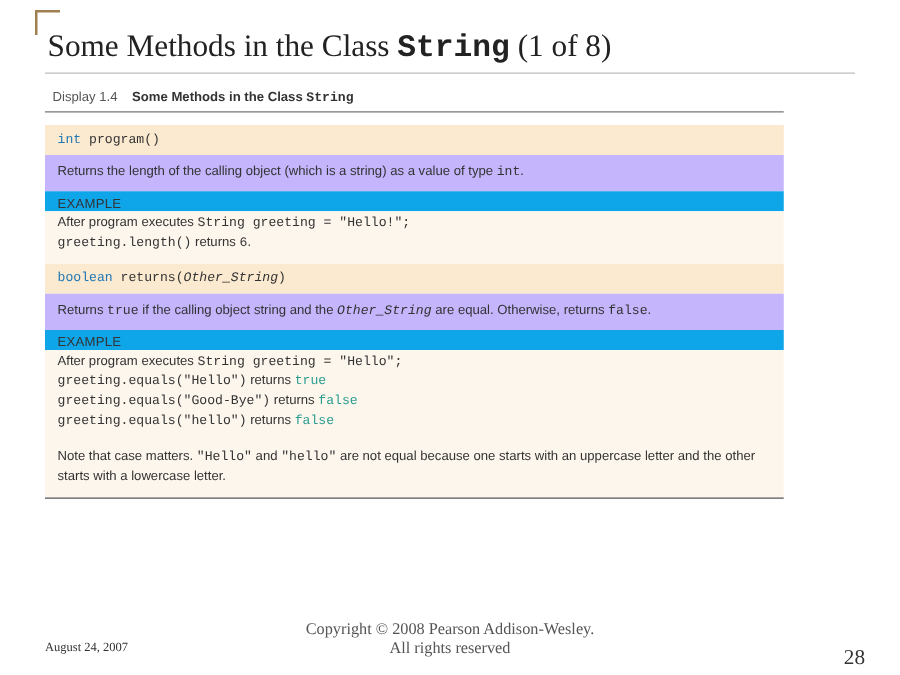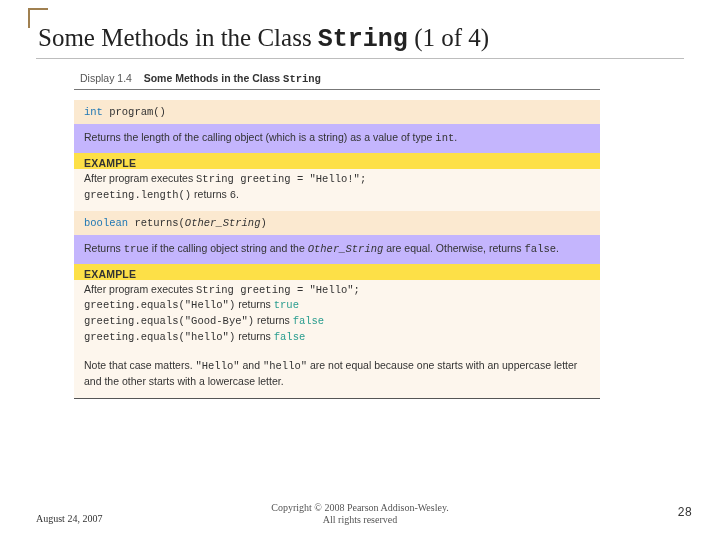--- a/index.html
+++ b/index.html
@@ -36,25 +36,24 @@
     left: 36px;
     width: 648px;
     height: 1px;
     border-bottom: 1px solid #bdbdbd;
   }
 
   .book-block {
     position: absolute;
     left: 36px;
     top: 72px;
-    width: 526px;
+    width: 591px;
     font-family: Tahoma, Verdana, Arial, sans-serif;
     font-size: 10.5px;
     color: #333;
-    margin-left: 38px;
   }
   .display-line {
     padding: 0 6px 4px 6px;
     border-bottom: 1px solid #777;
     color: #555;
   }
   .display-line b { color: #333; }
   .display-line .mono { font-family: 'Courier New', monospace; }
 
   .sig-row {
@@ -70,24 +69,24 @@
   .italic { font-style: italic; }
 
   .desc {
     background: #c4b5fd;
     padding: 6px 10px 8px 10px;
     color: #333;
     line-height: 1.35;
   }
   .desc .mono { font-family: 'Courier New', monospace; }
   .ex-label {
-    font-weight: bold;
+    font-weight: normal;
     letter-spacing: 0.2px;
     padding: 4px 10px 0 10px;
-    background: #fde047;
+    background: #0ea5e9;
   }
   .ex-body {
     background: #fdf6ed;
     padding: 2px 10px 8px 10px;
     font-family: 'Courier New', monospace;
     white-space: pre;
     line-height: 1.4;
     color: #333;
   }
   .ex-body .lead { font-family: Tahoma, Verdana, Arial, sans-serif; }
@@ -118,41 +117,41 @@
     font-size: 10px;
     font-family: 'Times New Roman', serif;
     color: #333;
   }
   .footer-copy {
     position: absolute;
     left: 0;
     right: 0;
     bottom: 14px;
     text-align: center;
-    font-size: 10px;
+    font-size: 13px;
     font-family: 'Times New Roman', serif;
     color: #555;
     line-height: 1.2;
   }
   .footer-page {
     position: absolute;
     right: 28px;
-    bottom: 20px;
-    font-size: 12px;
-    font-family: Liberation Mono, monospace;
+    bottom: 4px;
+    font-size: 17px;
+    font-family: Liberation Serif, serif;
     color: #333;
   }
 </style>
 </head>
 <body>
 
 <div class="corner-deco"></div>
 
 <div class="slide-title">
-  <span>Some Methods in the Class </span><span class="mono">String</span><span> (1 of 4)</span>
+  <span>Some Methods in the Class </span><span class="mono">String</span><span> (1 of 8)</span>
 </div>
 <div class="title-rule"></div>
 
 <div class="book-block">
   <div class="display-line">
     <span>Display 1.4</span>&nbsp;&nbsp;&nbsp;
     <b><span>Some Methods in the Class </span><span class="mono">String</span></b>
   </div>
 
   <div class="sig-row first">

